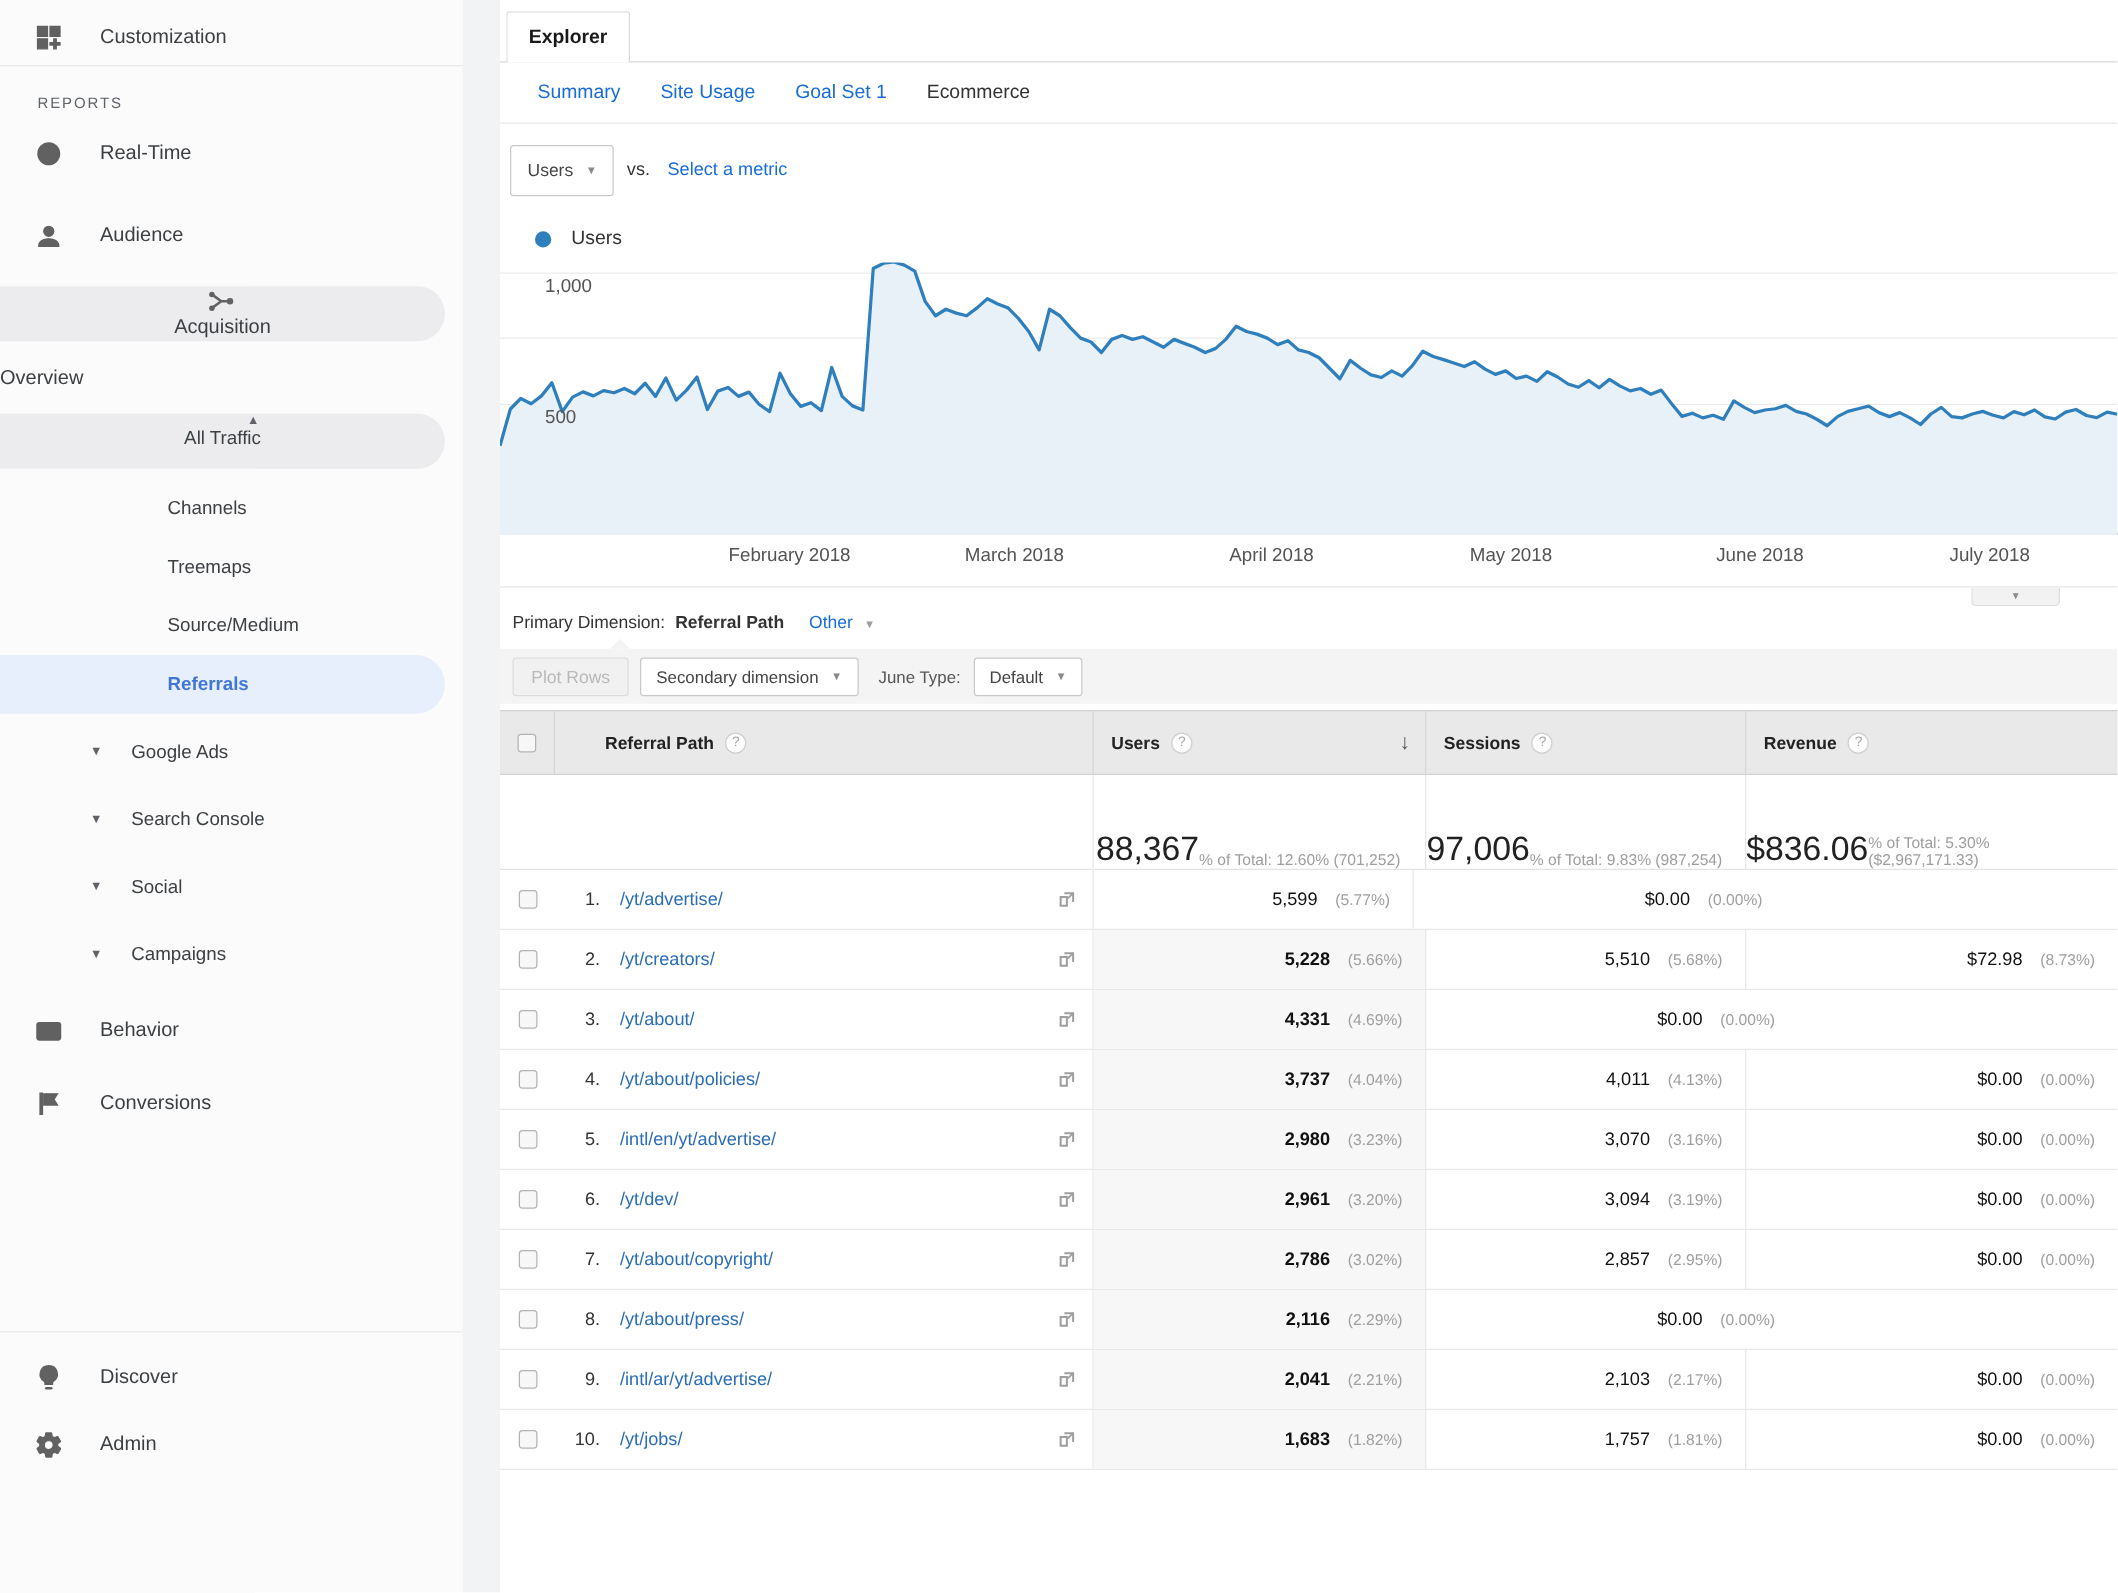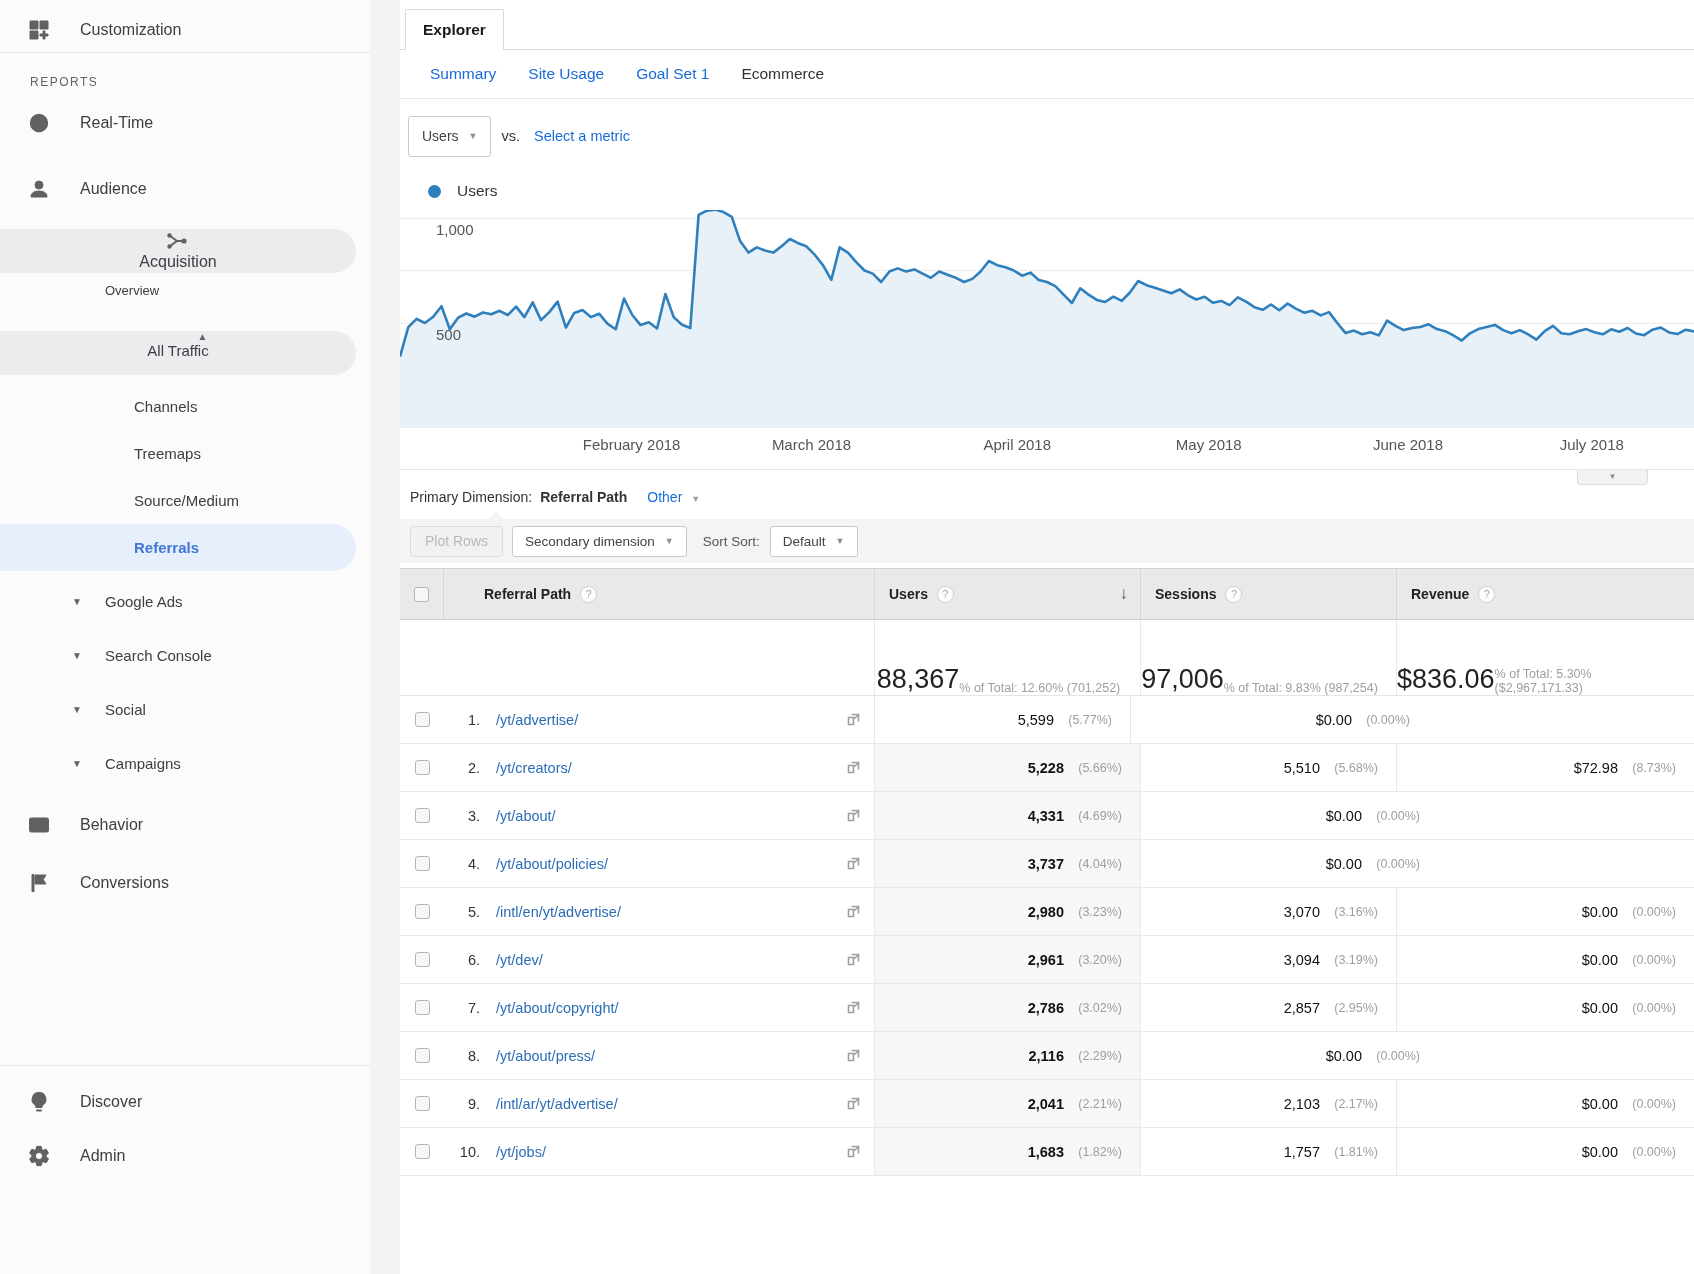--- a/index.html
+++ b/index.html
@@ -12,21 +12,21 @@
   .gutter { width:30px; min-width:30px; background:#f1f3f4; height:1274px; }
   .side-row { display:flex; align-items:center; height:44px; cursor:pointer; color:#3c4043; font-size:16px; }
   .side-row .sicon { width:24px; height:24px; margin-left:27px; margin-right:29px; flex:0 0 24px; }
   .sicon svg { width:24px; height:24px; fill:#616161; stroke:#616161; }
   .side-top { padding-top:16px; }
   .side-divider { height:1px; background:#e7e8ea; margin-top:8px; }
   .reports-label { font-size:12px; letter-spacing:1.5px; color:#5f6368; margin:22px 0 4px 30px; }
   .pill-gray { background:#ececee; border-radius:0 28px 28px 0; width:356px;flex-direction:column; }
   .pill-blue { background:#e7effd; border-radius:0 28px 28px 0; width:356px; }
   .pill-blue .sub2-label { color:#4176d4; font-weight:bold; }
-  .sub-item { padding-left:105px; font-size:13px; height:40px; display:flex; color:#3c4043; cursor:pointer; }
+  .sub-item { font-size:16px; height:40px; display:flex; align-items:center; color:#3c4043; cursor:pointer; }
   .subx-item { display:flex; align-items:center; height:44px; font-size:15px; color:#3c4043; cursor:pointer; }
   .subx-item .caret { width:12px; margin-left:72px; margin-right:21px; font-size:10px; color:#5f6368; }
   .sub2-item { padding-left:134px; font-size:15px; height:47px; display:flex; align-items:center; color:#3c4043; cursor:pointer; }
   .side-spacer { flex:1; }
   .mt8{margin-top:8px;} .mt10{margin-top:10px;} .mt14{margin-top:14px;} .mt18{margin-top:18px;} .mt22{margin-top:22px;}
 
   
   .content { width:1294px; background:#fff; display:flex; flex-direction:column; }
   .tabstrip { height:50px; border-bottom:1px solid #d9d9d9; display:flex; align-items:flex-end; padding-left:5px; }
   .tab { background:#fff; border:1px solid #d9d9d9; border-bottom:none; height:41px; margin-bottom:-1px;
@@ -312,21 +312,21 @@
         <span class="caret">▼</span>
       </span>
     </div>
 
     <div class="toolbar">
       <div class="ga-btn btn-disabled">Plot Rows</div>
       <div class="ga-btn btn-normal">
         <span>Secondary dimension</span>
         <span class="caret">▼</span>
       </div>
-      <span class="sort-type">Sort Sort:</span>
+      <span class="sort-type">June Type:</span>
       <div class="ga-btn btn-normal" style="margin-left:0;">
         <span>Default</span>
         <span class="caret">▼</span>
       </div>
     </div>
 
     <div class="gtable">
       <div class="trow thead">
         <div class="c-cb">
           <div class="checkbox"></div>
@@ -459,20 +459,24 @@
                   <path d="M3.5 6.5h5v7h-5z"></path>
                   <path d="M6.5 3.5h7v7"></path>
                   <path d="M13.5 3.5l-4.2 4.2"></path>
                 </svg>
       </span>
     </div>
     <div class="c-users">
       <span class="val-main val-bold">3,737</span>
       <span class="val-pct">(4.04%)</span>
     </div>
+    <div class="c-sess">
+      <span class="val-main">4,011</span>
+      <span class="val-pct">(4.13%)</span>
+    </div>
     <div class="c-rev">
       <span class="val-main">$0.00</span>
       <span class="val-pct">(0.00%)</span>
     </div>
   </div>
 
   <div class="trow drow">
     <div class="c-cb">
       <div class="checkbox"></div>
     </div>

